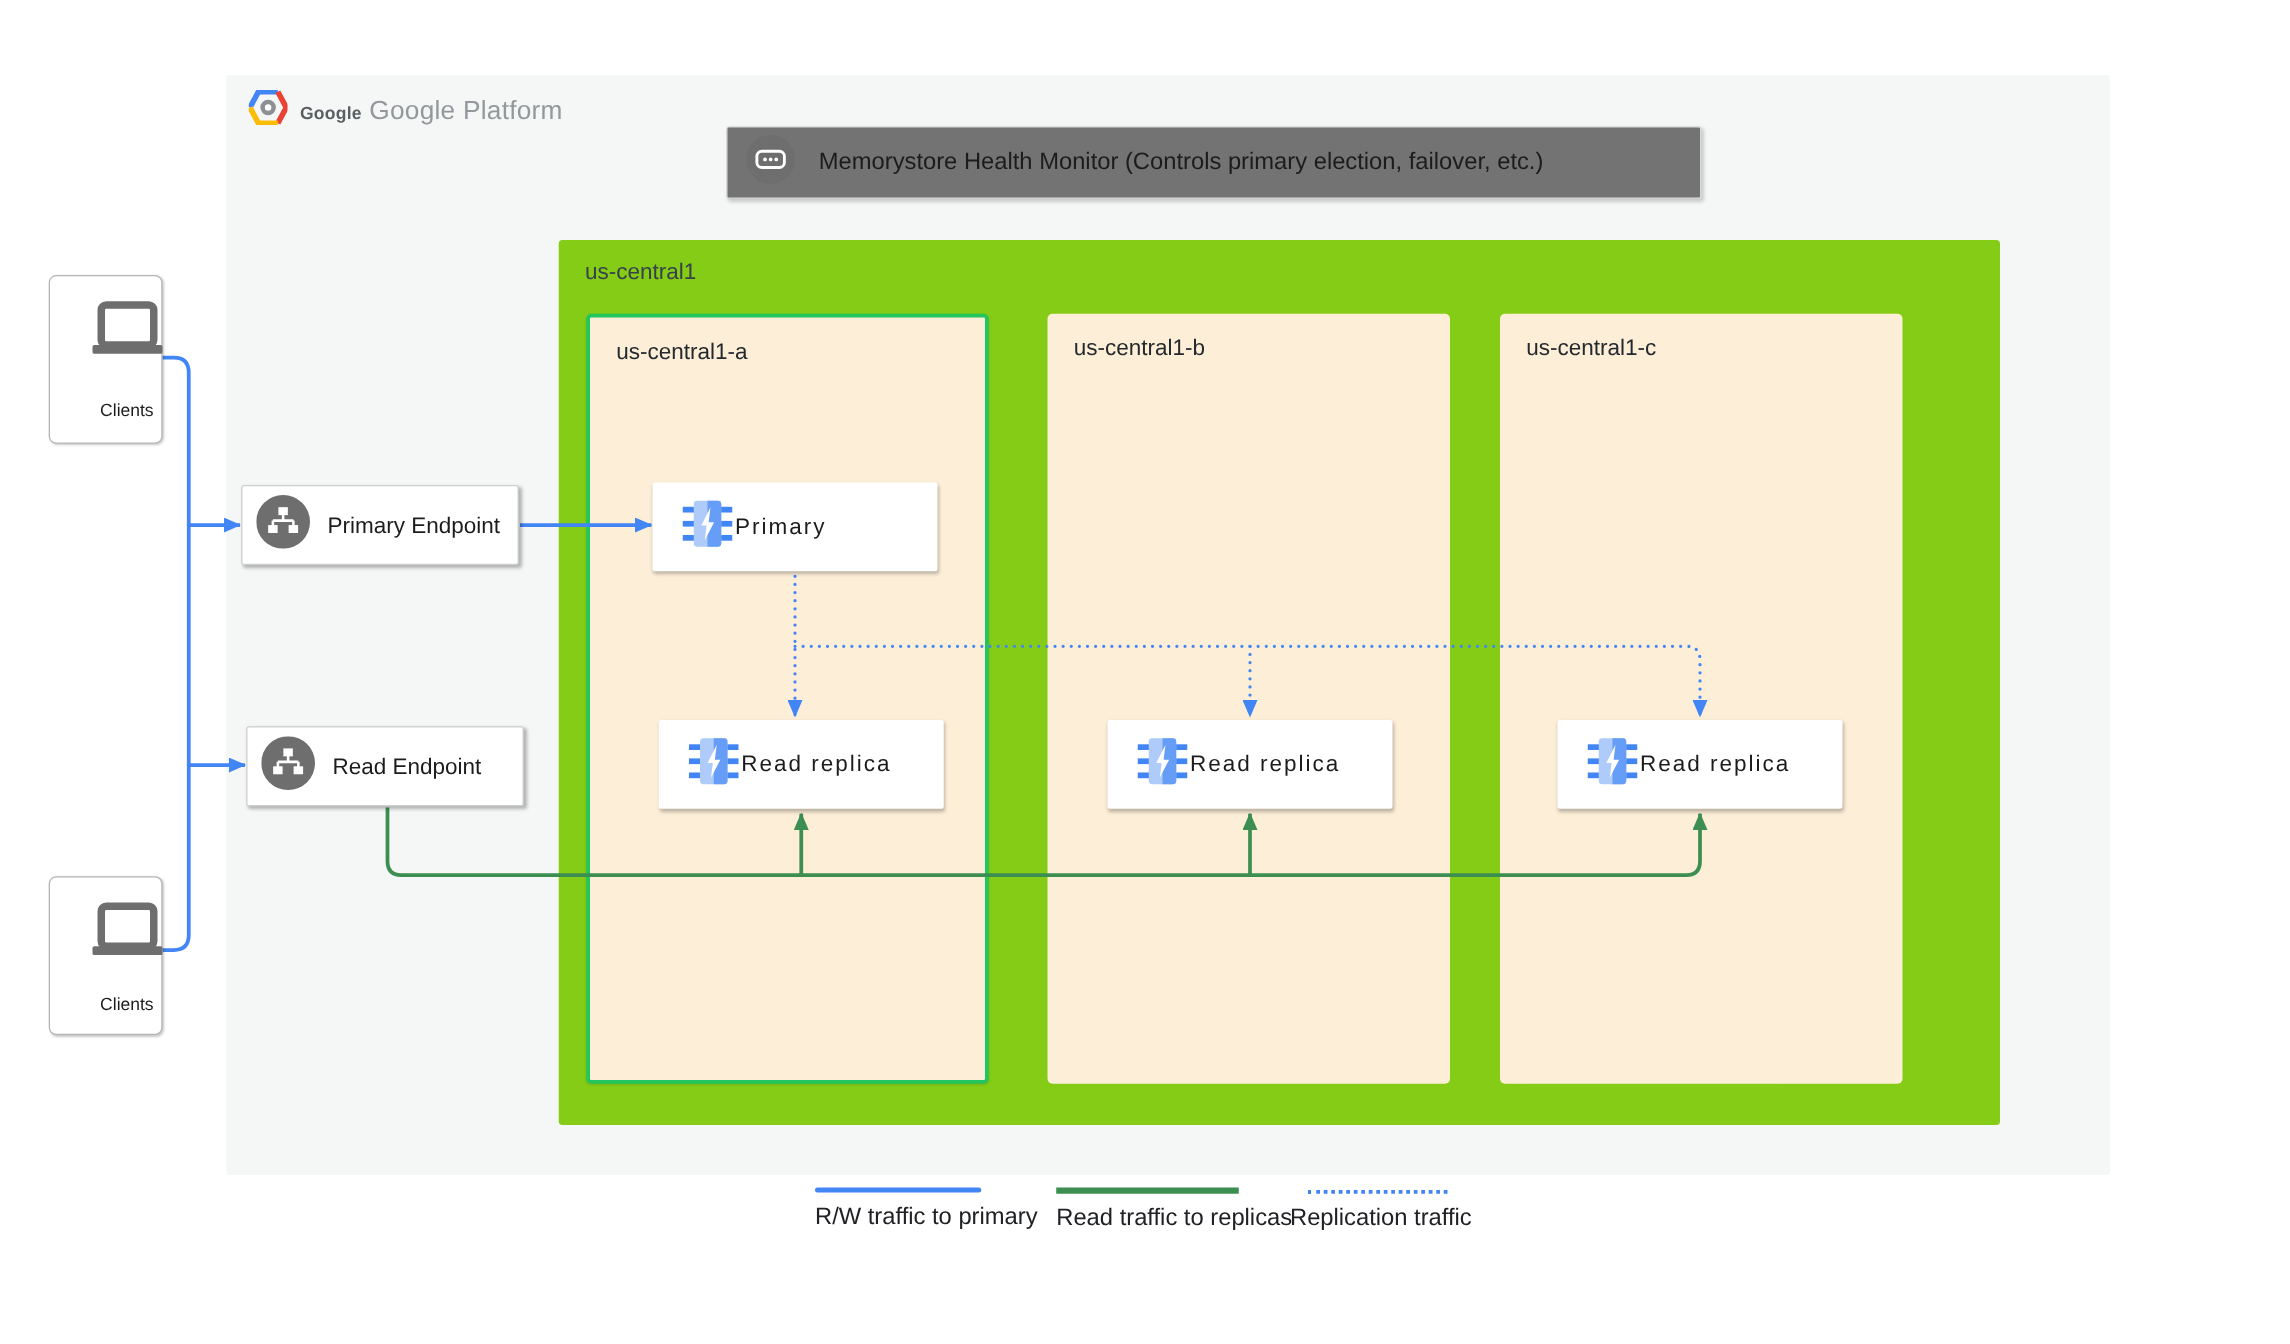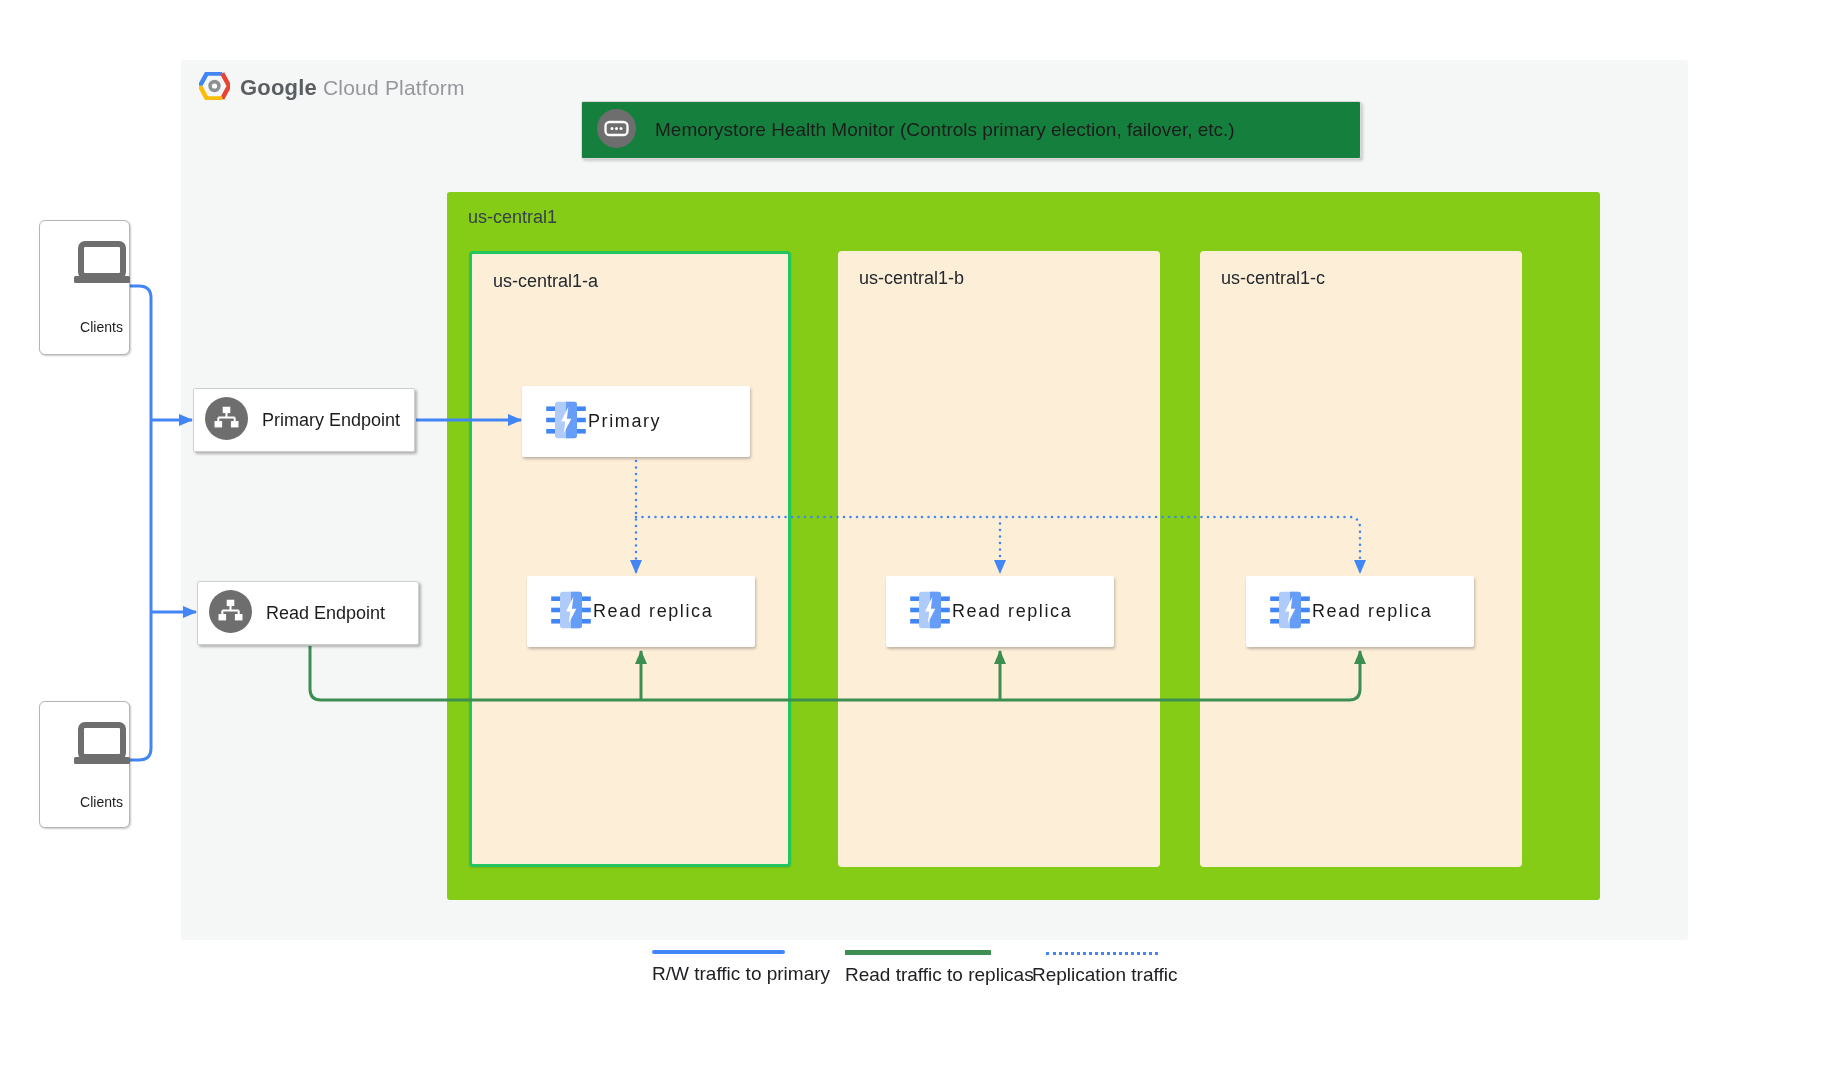--- a/index.html
+++ b/index.html
@@ -6,26 +6,26 @@
   html,body { background: #ffffff; }
   body { font-family: "Liberation Sans", sans-serif; }
   .canvas { position: relative; width: 1832px; height: 1075px; background: #ffffff; overflow: hidden; }
 
   
   .gcp-panel { position: absolute; left: 181px; top: 60px; width: 1507px; height: 880px;
                background: #f5f6f6; border-radius: 3px; }
 
   
   .gcp-logo { position: absolute; left: 199px; top: 72px; display: flex; align-items: center; gap: 10px; }
-  .gcp-logo .brand { font-size: 22px; font-weight: 700; color: #5a5e62; letter-spacing: 0.2px; }
+  .gcp-logo .brand { font-size: 14px; font-weight: 700; color: #5a5e62; letter-spacing: 0.2px; }
   .gcp-logo .brand-rest { font-size: 21px; font-weight: 400; color: #94989c; margin-left: 6px; letter-spacing: 0.2px; }
 
   
   .hm-box { position: absolute; left: 581px; top: 101px; width: 780px; height: 58px;
-            background: #15803d; border: 1px solid #d9d9d9; border-radius: 2px;
+            background: #737373; border: 1px solid #d9d9d9; border-radius: 2px;
             box-shadow: 2px 2px 3px rgba(0,0,0,0.18);
             display: flex; align-items: center; gap: 18px; padding-left: 14px; }
   .hm-box .hm-label { font-size: 19px; color: #1c1c1c; }
 
   
   .region { position: absolute; left: 447px; top: 192px; width: 1153px; height: 708px;
             background: #84cc16; border-radius: 3px; }
   .region-label { position: absolute; left: 21px; top: 15px; font-size: 18px; color: #37414b; }
   .zone { position: absolute; top: 59px; width: 322px; height: 616px; background: #fdeed8; border-radius: 4px; }
   .zone--a { left: 22px; border: 3px solid #22c55e; box-shadow: 0 1px 2px rgba(0,0,0,0.12); }
@@ -85,21 +85,21 @@
     <span>
       <svg width="31" height="28" viewBox="0 0 32 28">
         <path d="M1,14 L8,1 L24,1" fill="none" stroke="#4285f4" stroke-width="4.6"></path>
         <path d="M24,1 L31,14 L24,27" fill="none" stroke="#ea4335" stroke-width="4.6"></path>
         <path d="M24,27 L8,27 L1,14" fill="none" stroke="#fbbc05" stroke-width="4.6"></path>
         <circle cx="16" cy="14" r="6.4" fill="#8d9093"></circle>
         <circle cx="16" cy="14" r="2.7" fill="#ffffff"></circle>
       </svg>
     </span>
     <span>
-      <span class="brand">Google</span><span class="brand-rest">Cloud Platform</span>
+      <span class="brand">Google</span><span class="brand-rest">Google Platform</span>
     </span>
   </div>
 
   <div class="hm-box">
     <span>
       <svg width="41" height="41" viewBox="0 0 41 41">
         <circle cx="20.5" cy="20.5" r="19.5" fill="#6e6e6e"></circle>
         <rect x="9.5" y="14" width="22" height="13" rx="4" fill="none" stroke="#ffffff" stroke-width="2.3"></rect>
         <circle cx="16" cy="20.5" r="1.5" fill="#ffffff"></circle>
         <circle cx="20.5" cy="20.5" r="1.5" fill="#ffffff"></circle>

